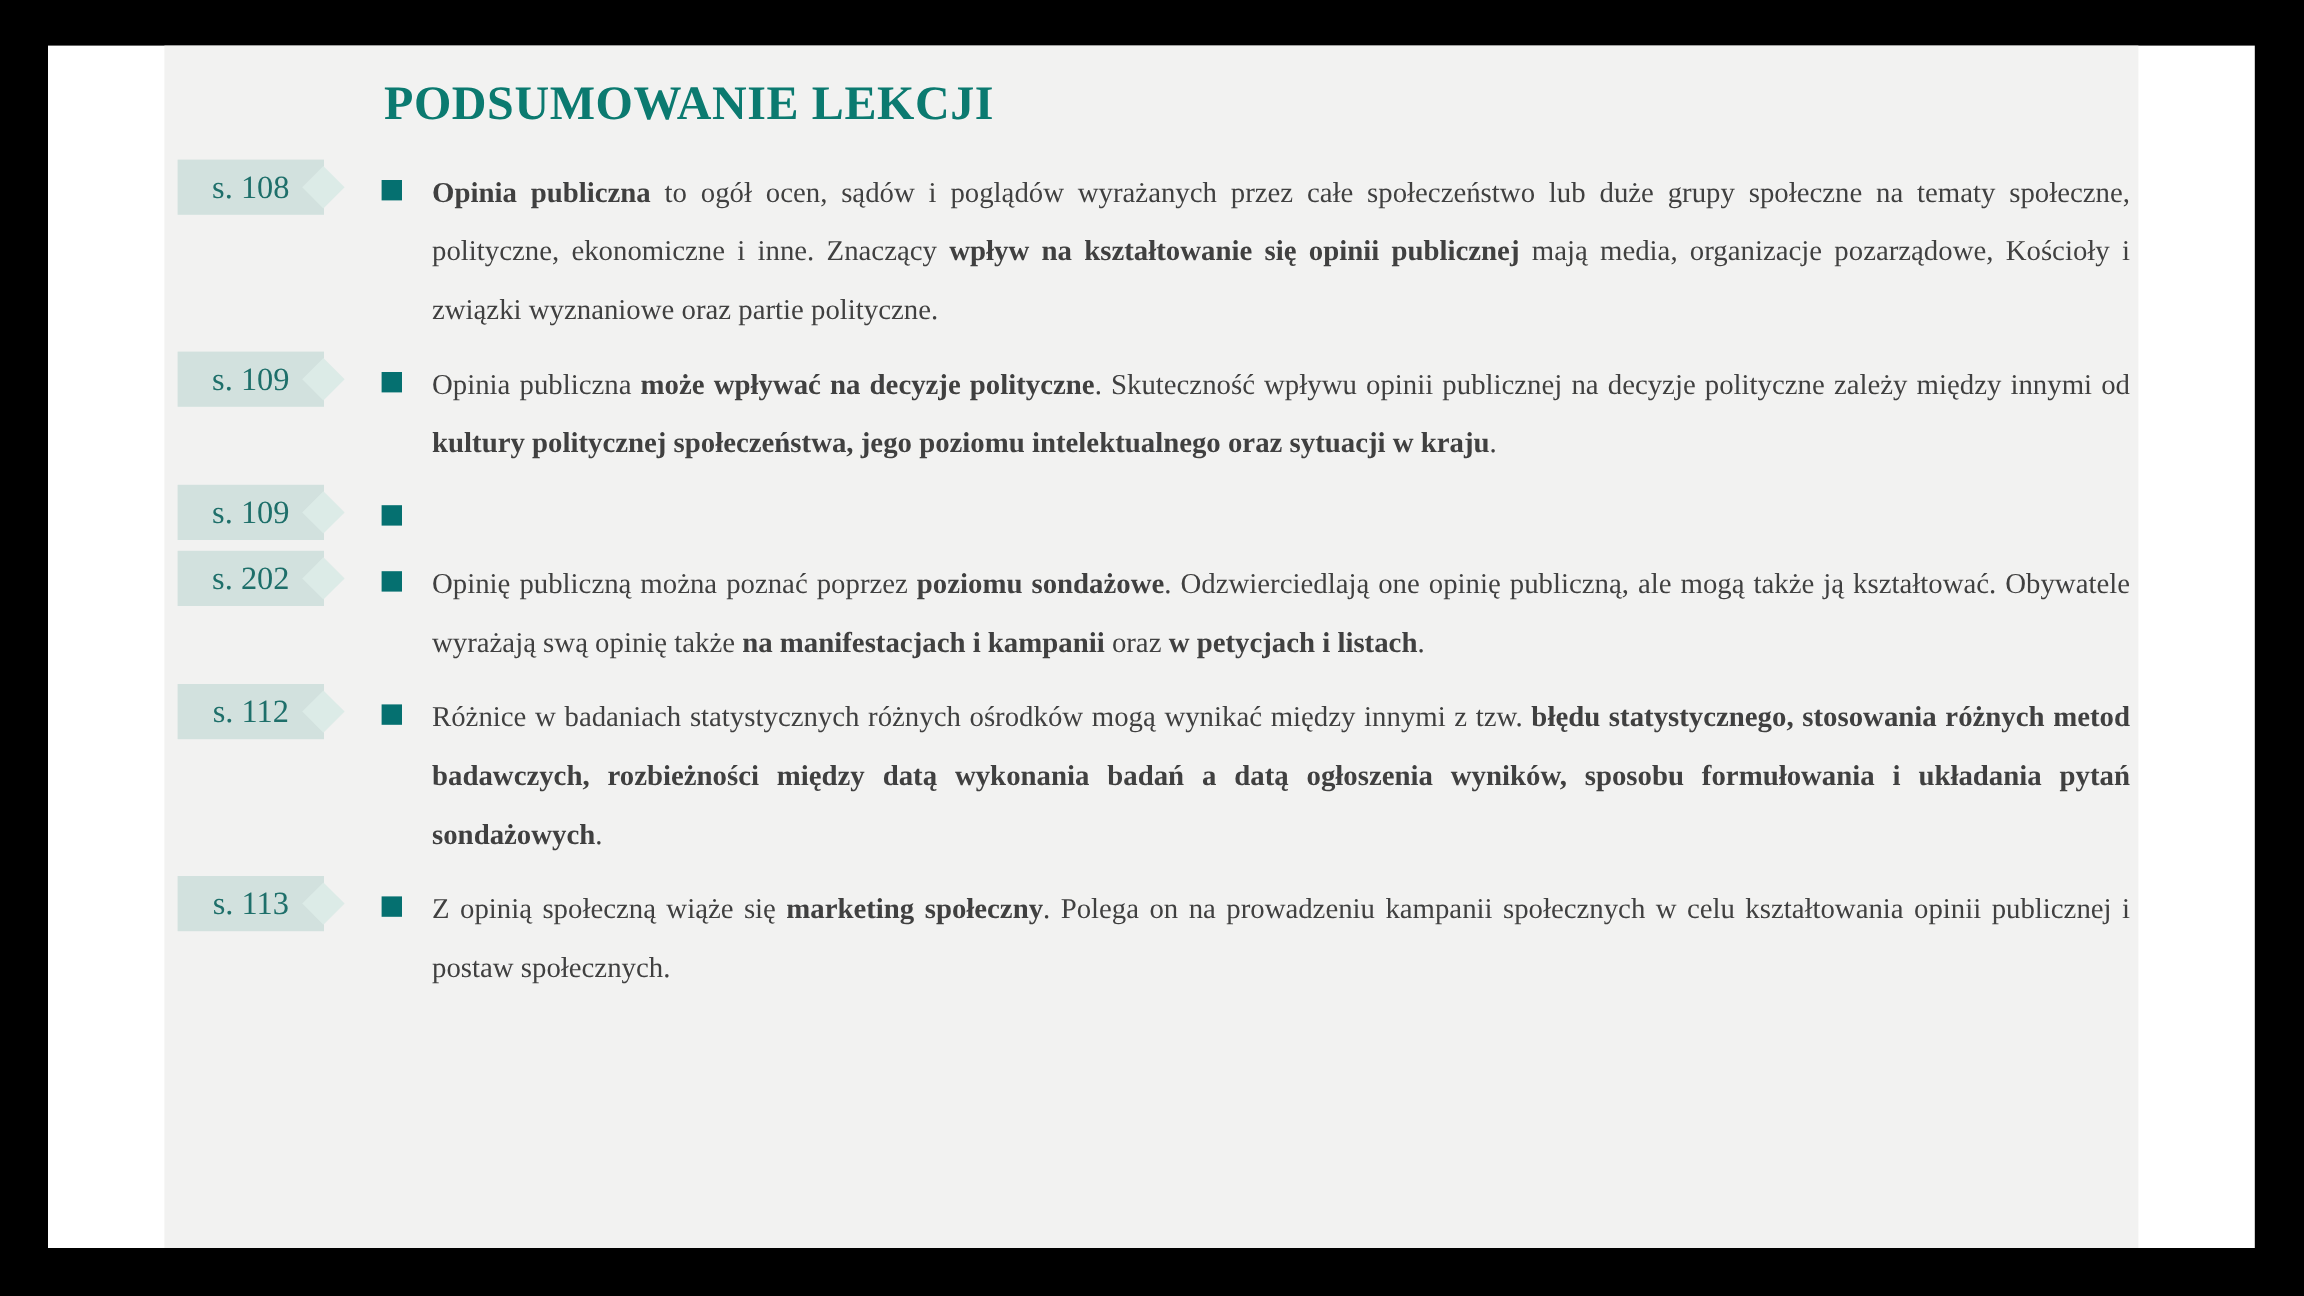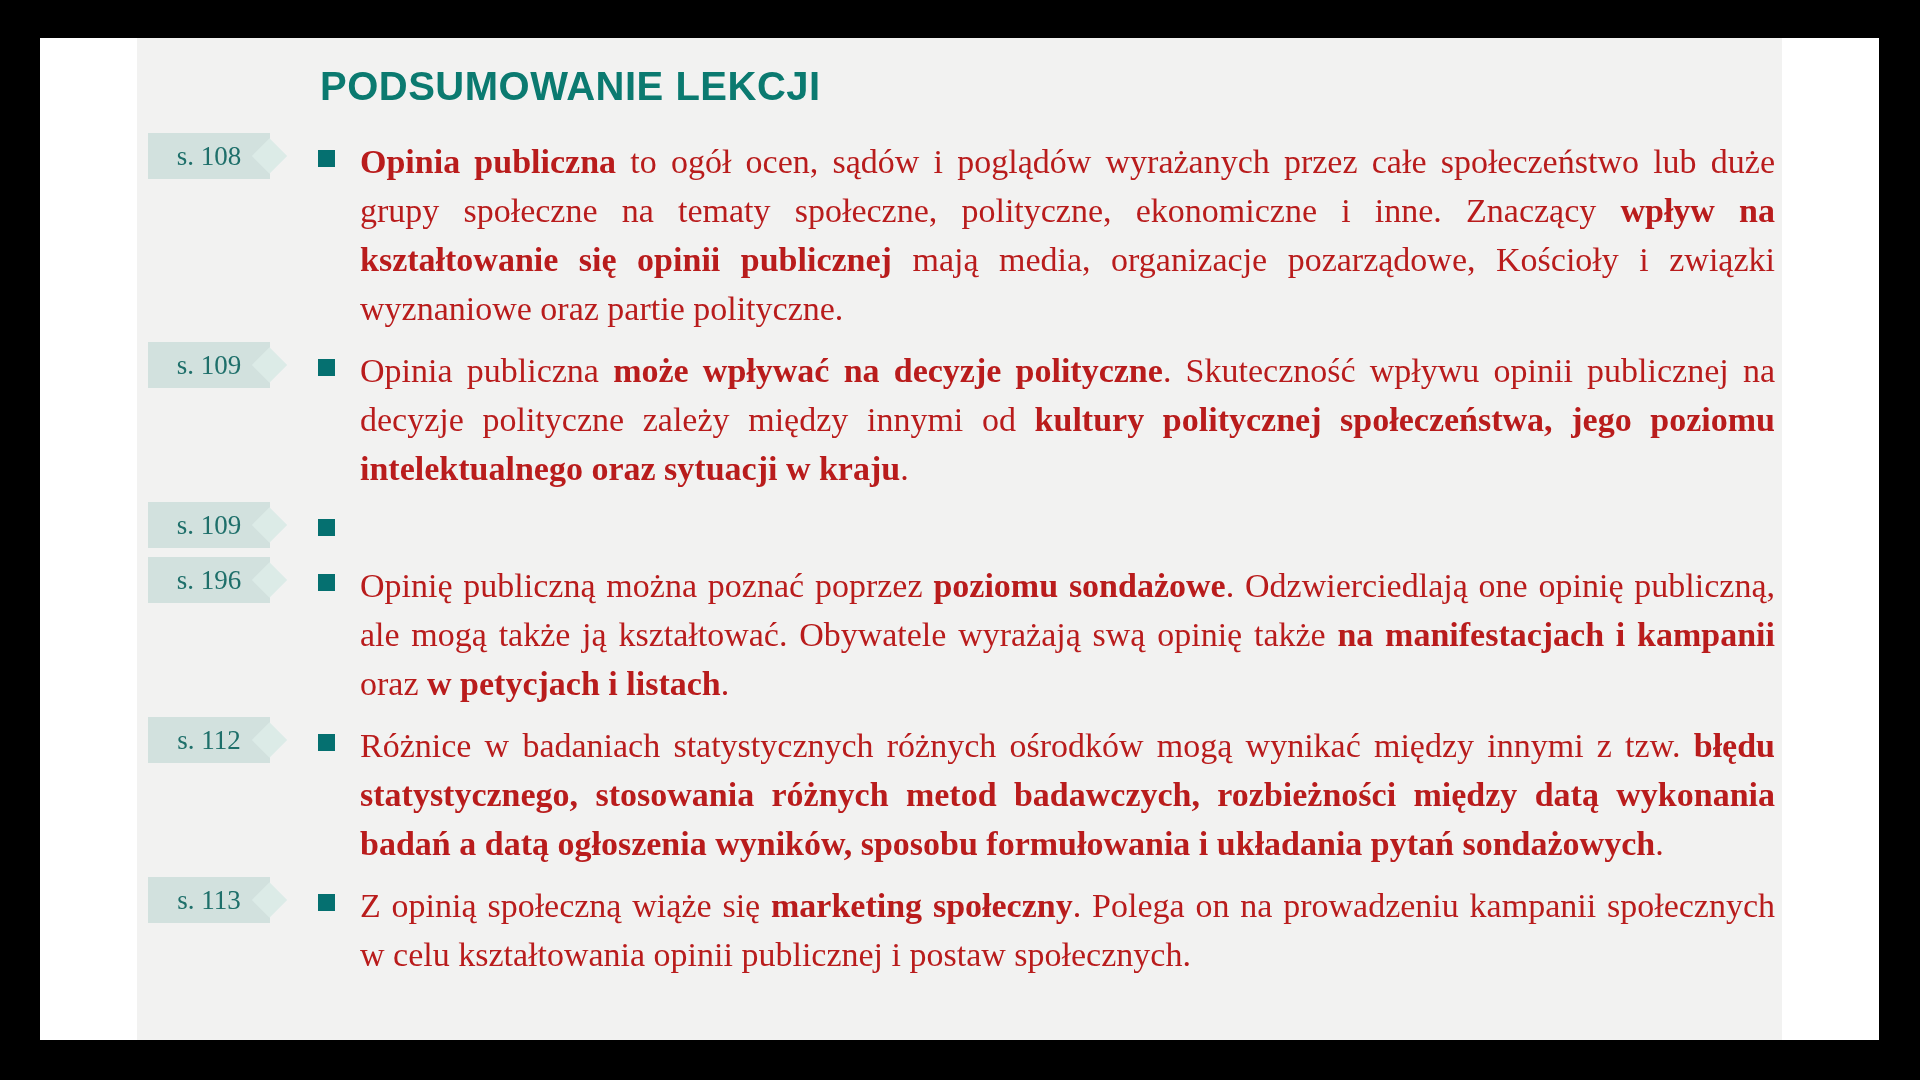--- a/index.html
+++ b/index.html
@@ -1,33 +1,33 @@
 <!DOCTYPE html>
 <html lang="pl"><head>
 <meta charset="utf-8">
 <style>
   html,body{margin:0;padding:0;background:#000;}
   .canvas{position:relative;width:1920px;height:1080px;background:#000;overflow:hidden;
           font-family:"Liberation Serif", serif;}
   .page{position:absolute;left:40px;top:38px;width:1839px;height:1002px;background:#ffffff;}
   .panel{position:absolute;left:97px;top:0;width:1645px;height:100%;background:#f2f2f1;
          box-sizing:border-box;padding:24px 7px 0 0;overflow:hidden;}
-  .title{margin:0 0 0 183px;font-family:Liberation Sans, sans-serif;font-weight:700;
+  .title{margin:0 0 0 183px;font-family:Liberation Serif, serif;font-weight:700;
          font-size:40px;line-height:48px;letter-spacing:0.5px;color:#0b7a70;}
   .items{margin-top:27px;}
   .item{display:grid;grid-template-columns:181px 42px 1fr;margin-bottom:13px;}
   .tag-col{position:relative;}
   .tag{position:relative;margin:-4px 0 0 11px;width:122px;height:46px;background:#d2e1de;
        display:flex;align-items:center;justify-content:center;text-align:center;}
   .tag-arrow{position:absolute;right:-12px;top:50%;width:25px;height:25px;background:#dcebe7;
              transform:translateY(-50%) rotate(45deg);z-index:0;}
   .tag-label{position:relative;z-index:1;font-size:27px;color:#1e6f6a;}
   .bullet-col{padding-top:0;}
   .bullet{display:block;width:17px;height:17px;margin-top:13px;background:#057070;}
-  .text{margin:0;font-size:34px;line-height:49px;color:#b91c1c;text-align:justify;
+  .text{margin:0;font-size:24px;line-height:49px;color:#404040;text-align:justify;
         text-justify:inter-word;}
   .text b{font-weight:700;}
 </style>
 </head>
 <body>
 
 <div class="canvas">
   <div class="page">
     <div class="panel">
       <h1 class="title">PODSUMOWANIE LEKCJI</h1>
@@ -67,21 +67,21 @@
     </div>
     <div class="bullet-col">
       <span class="bullet"></span>
     </div>
   </div>
 
   <div class="item">
     <div class="tag-col">
       <div class="tag">
         <span class="tag-arrow"></span>
-        <span class="tag-label">s. 196</span>
+        <span class="tag-label">s. 202</span>
       </div>
     </div>
     <div class="bullet-col">
       <span class="bullet"></span>
     </div>
     <p class="text"><span>Opinię publiczną można poznać poprzez </span><b>poziomu sondażowe</b><span>. Odzwierciedlają one opinię publiczną, ale mogą także ją kształtować. Obywatele wyrażają swą opinię także </span><b>na manifestacjach i kampanii</b><span> oraz </span><b>w petycjach i listach</b><span>.</span></p>
   </div>
 
   <div class="item">
     <div class="tag-col">

